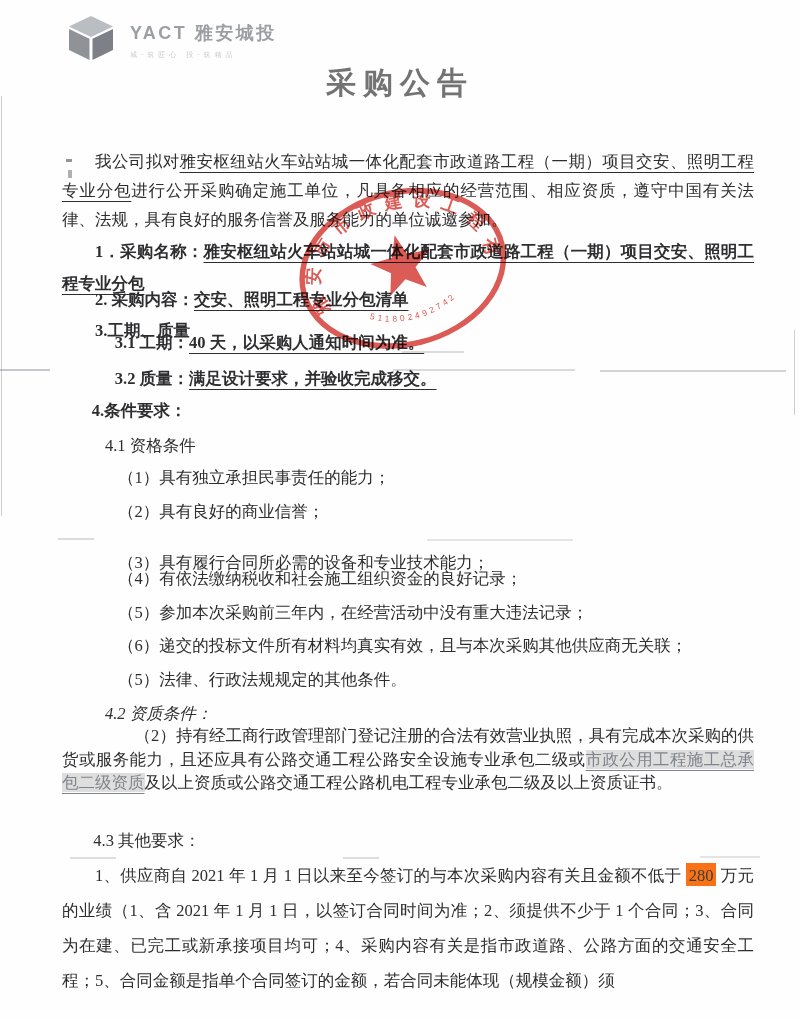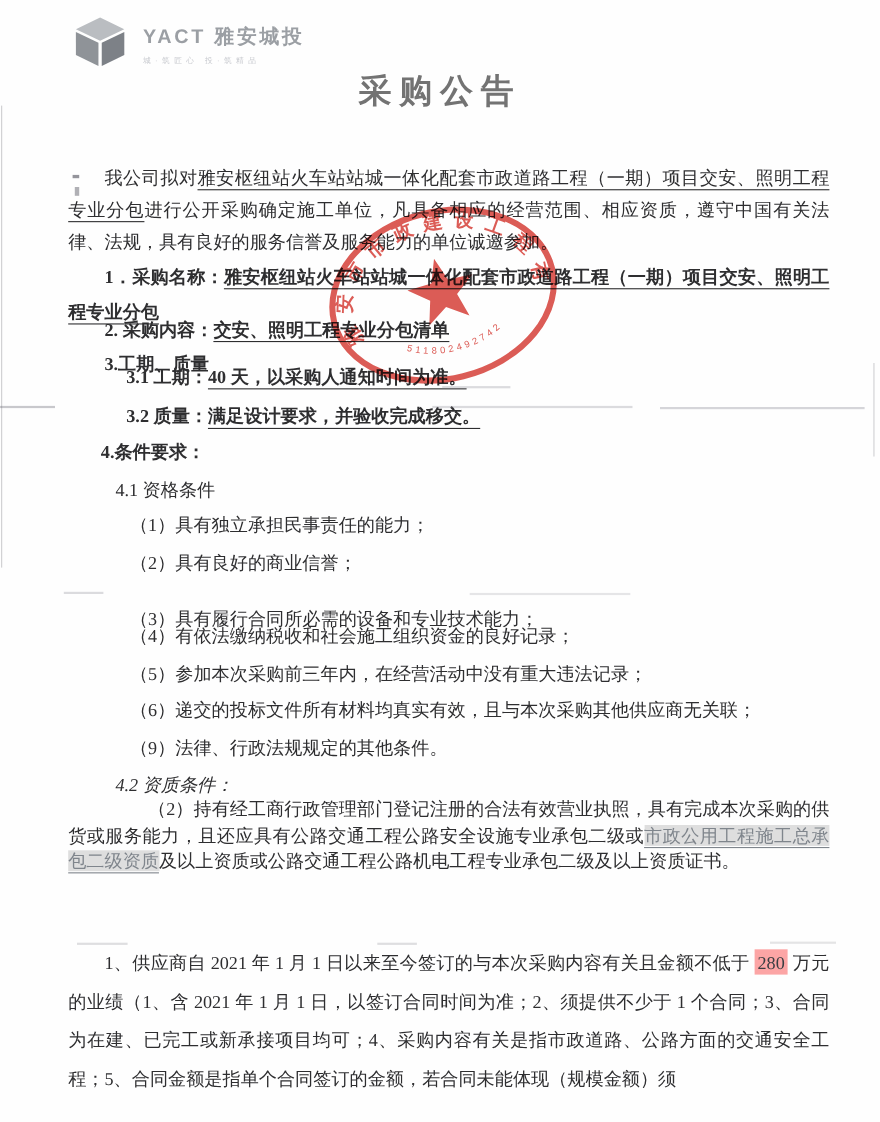--- a/index.html
+++ b/index.html
@@ -48,21 +48,21 @@
   .p-q6 { top:631px; text-indent:3.4em; }
   .p-q7 { top:665px; text-indent:3.4em; }
   .p-s42h { top:699px; text-indent:2.6em;font-style:italic; }
   .p-s42p { top:724px; line-height:23.5px; text-indent:4.4em; }
   .p-s43h { top:826px; text-indent:1.9em; }
   .p-s43p { top:858px; line-height:35px; text-indent:2em; }
   .hl-gray {
     color:#7f858c; background:#dedede;
     text-decoration:underline; text-underline-offset:5px; text-decoration-thickness:1px;
   }
-  .hl-280 { background:#fca5a5; color:#3a3e42; padding:3px 3px 1px 3px; }
+  .hl-280 { background:#f97316; color:#3a3e42; padding:3px 3px 1px 3px; }
   
   .seal {
     position:absolute; left:293px; top:186px; width:222px; height:166px;
     transform:rotate(-14deg); opacity:.88; mix-blend-mode:multiply;
     pointer-events:none;
   }
   
   .art { position:absolute; pointer-events:none; }
   .a1 { left:1px;  top:96px;  width:1px;  height:420px; background:rgba(125,125,132,.38); }
   .a2 { left:66px; top:159px; width:6px;  height:3px;   background:rgba(60,60,72,.55); }
@@ -111,25 +111,26 @@
 
   <p class="tx p-item4">4.条件要求：</p>
 
   <p class="tx p-s41h">4.1 资格条件</p>
   <p class="tx p-q1">（1）具有独立承担民事责任的能力；</p>
   <p class="tx p-q2">（2）具有良好的商业信誉；</p>
   <p class="tx p-q3">（3）具有履行合同所必需的设备和专业技术能力；</p>
   <p class="tx p-q4">（4）有依法缴纳税收和社会施工组织资金的良好记录；</p>
   <p class="tx p-q5">（5）参加本次采购前三年内，在经营活动中没有重大违法记录；</p>
   <p class="tx p-q6">（6）递交的投标文件所有材料均真实有效，且与本次采购其他供应商无关联；</p>
-  <p class="tx p-q7">（9）法律、行政法规规定的其他条件。</p>
+  <p class="tx p-q7">（5）法律、行政法规规定的其他条件。</p>
 
   <p class="tx p-s42h">4.2 资质条件：</p>
   <p class="tx p-s42p"><span>（2）持有经工商行政管理部门登记注册的合法有效营业执照，具有完成本次采购的供货或服务能力，且还应具有公路交通工程公路安全设施专业承包二级或</span><span class="hl-gray">市政公用工程施工总承包二级资质</span><span>及以上资质或公路交通工程公路机电工程专业承包二级及以上资质证书。</span></p>
 
+  <p class="tx p-s43h">4.3 其他要求：</p>
   <p class="tx p-s43p"><span>1、供应商自 2021 年 1 月 1 日以来至今签订的与本次采购内容有关且金额不低于 </span><span class="hl-280">280</span><span> 万元的业绩（1、含 2021 年 1 月 1 日，以签订合同时间为准；2、须提供不少于 1 个合同；3、合同为在建、已完工或新承接项目均可；4、采购内容有关是指市政道路、公路方面的交通安全工程；5、合同金额是指单个合同签订的金额，若合同未能体现（规模金额）须</span></p>
 
   <div class="seal">
     <svg width="222" height="166" viewBox="0 0 222 166">
       <defs>
         <path id="arcTop" d="M 33,108 A 85,61 0 1 1 187,108" fill="none"></path>
         <path id="arcBottom" d="M 64,122 A 72,52 0 0 0 156,122" fill="none"></path>
       </defs>
       <ellipse cx="110" cy="82" rx="102" ry="76" fill="none" stroke="#d8453e" stroke-width="5.5"></ellipse>
       <polygon fill="#d8453e" points="110,48 117.8,69.3 140.4,70.1 122.6,84.1 128.8,105.9 110,93.2 91.2,105.9 97.4,84.1 79.6,70.1 102.2,69.3"></polygon>

